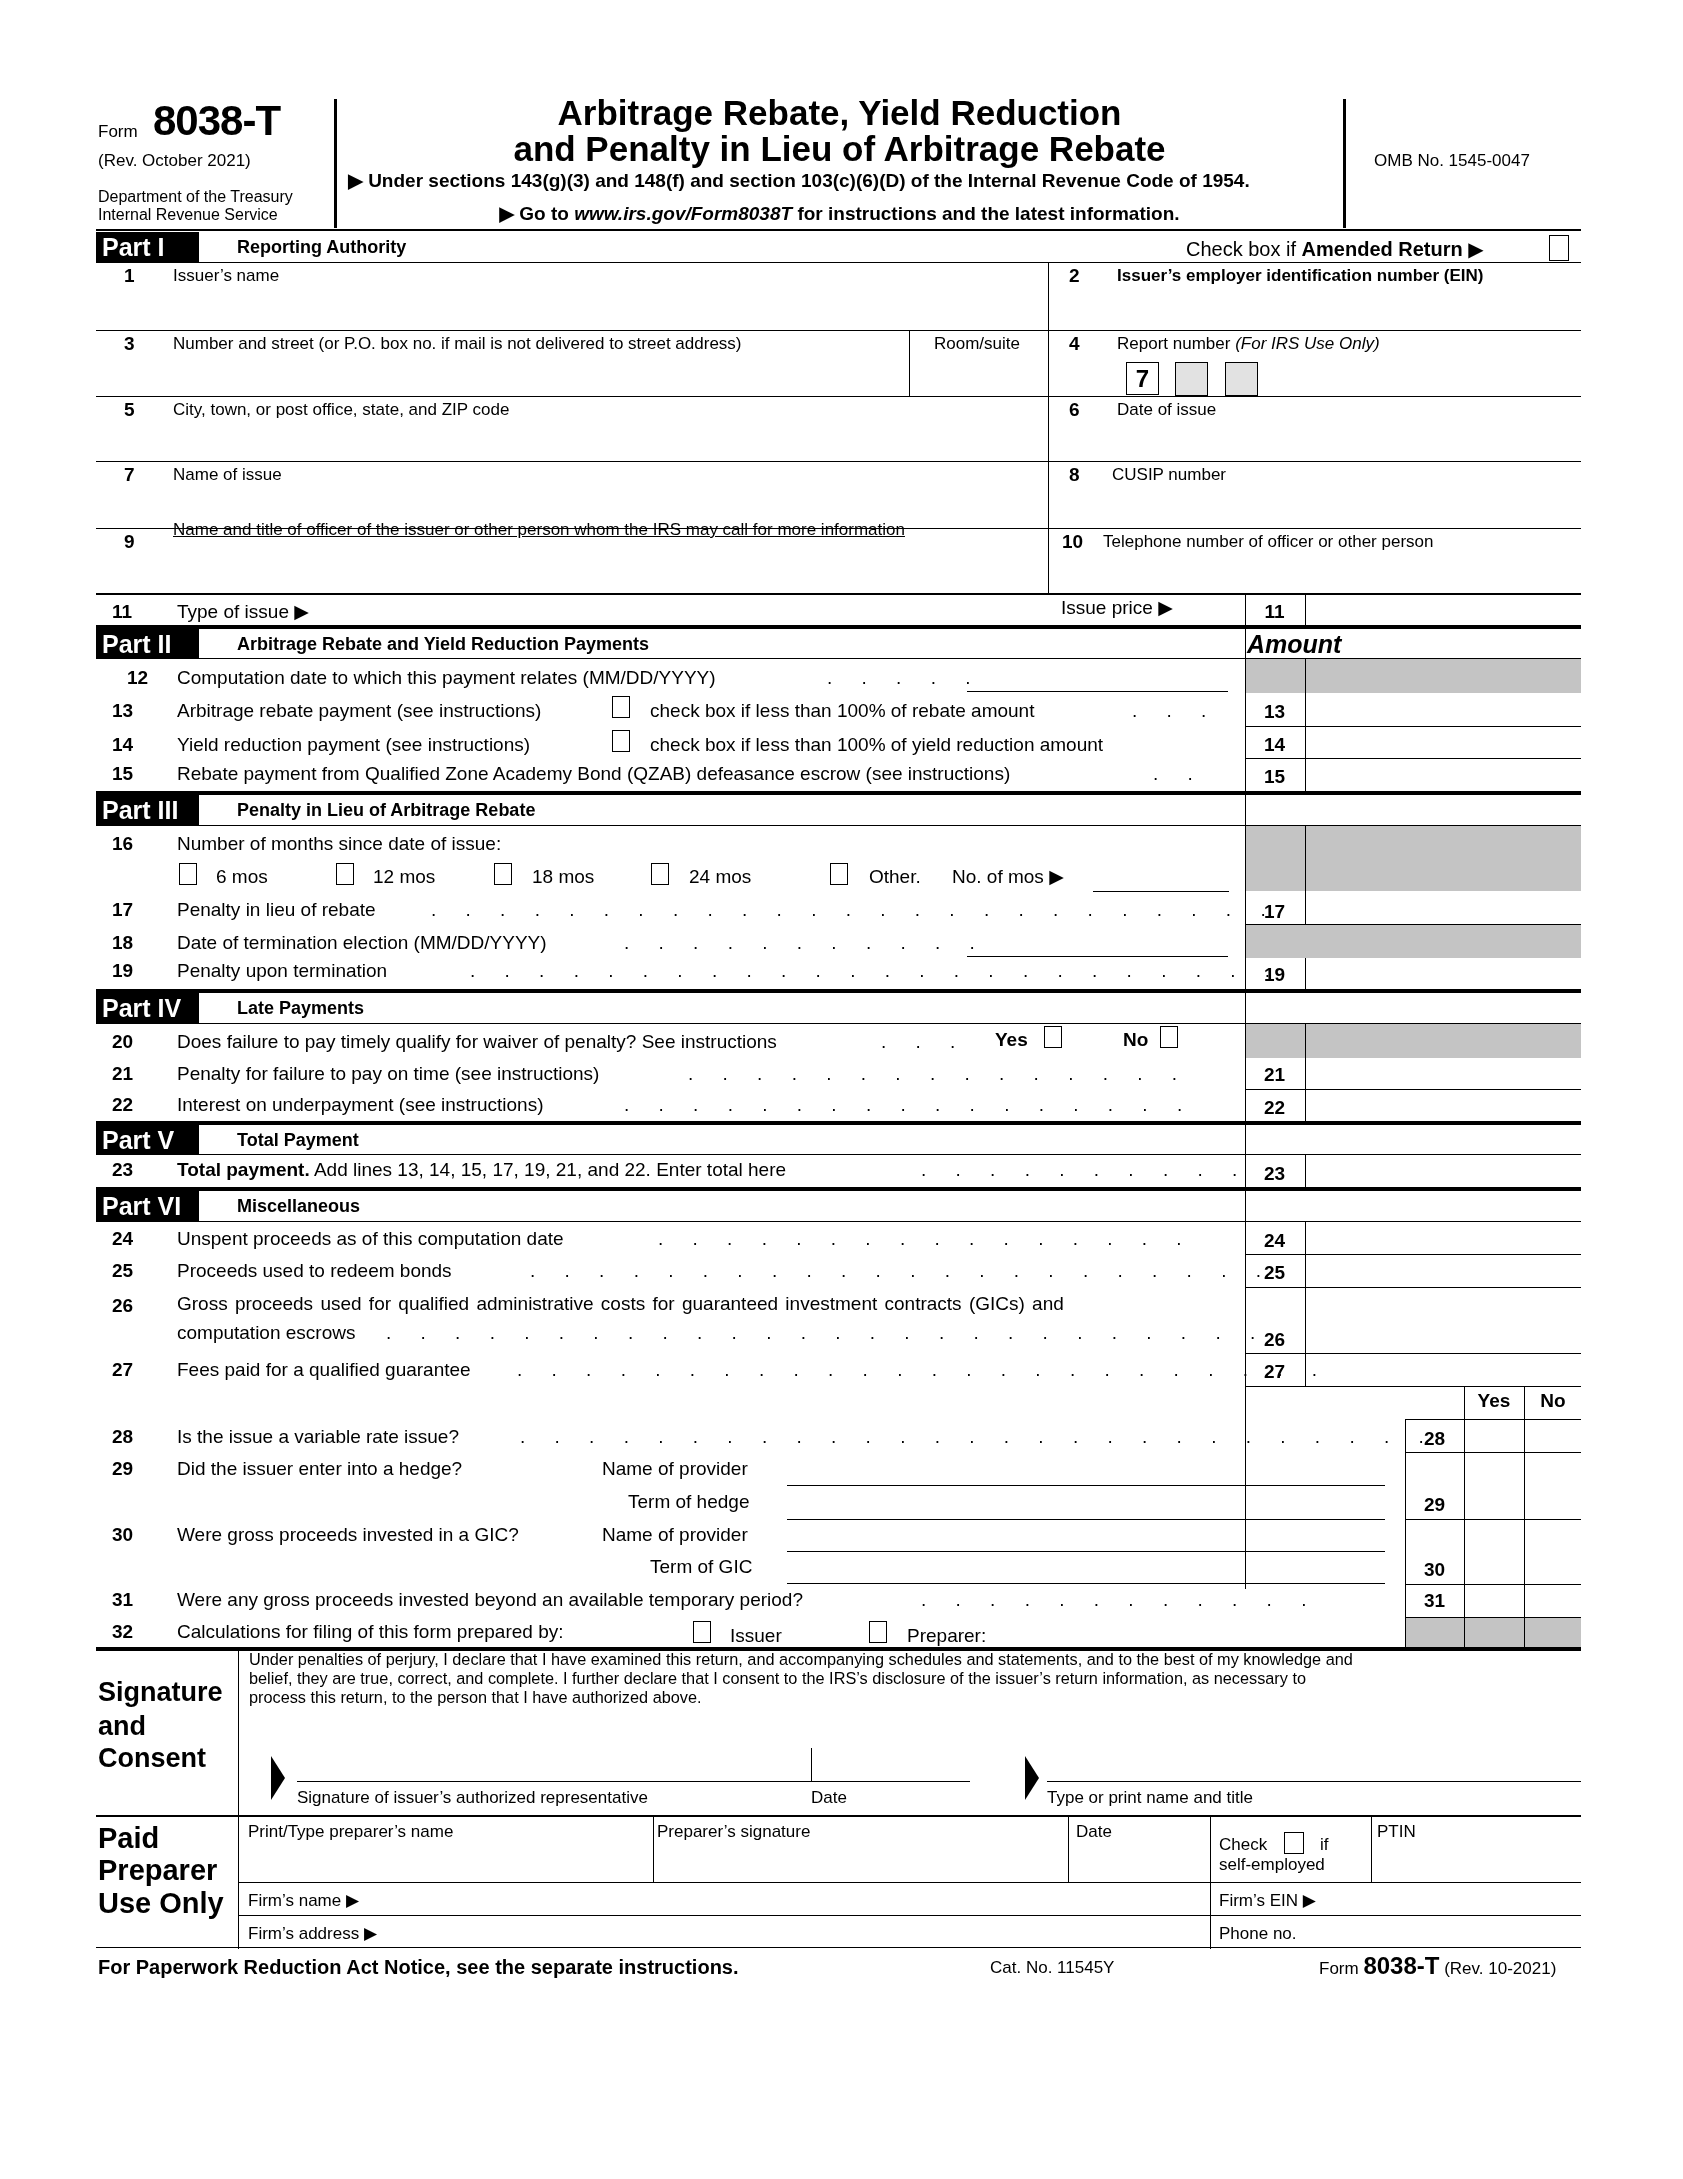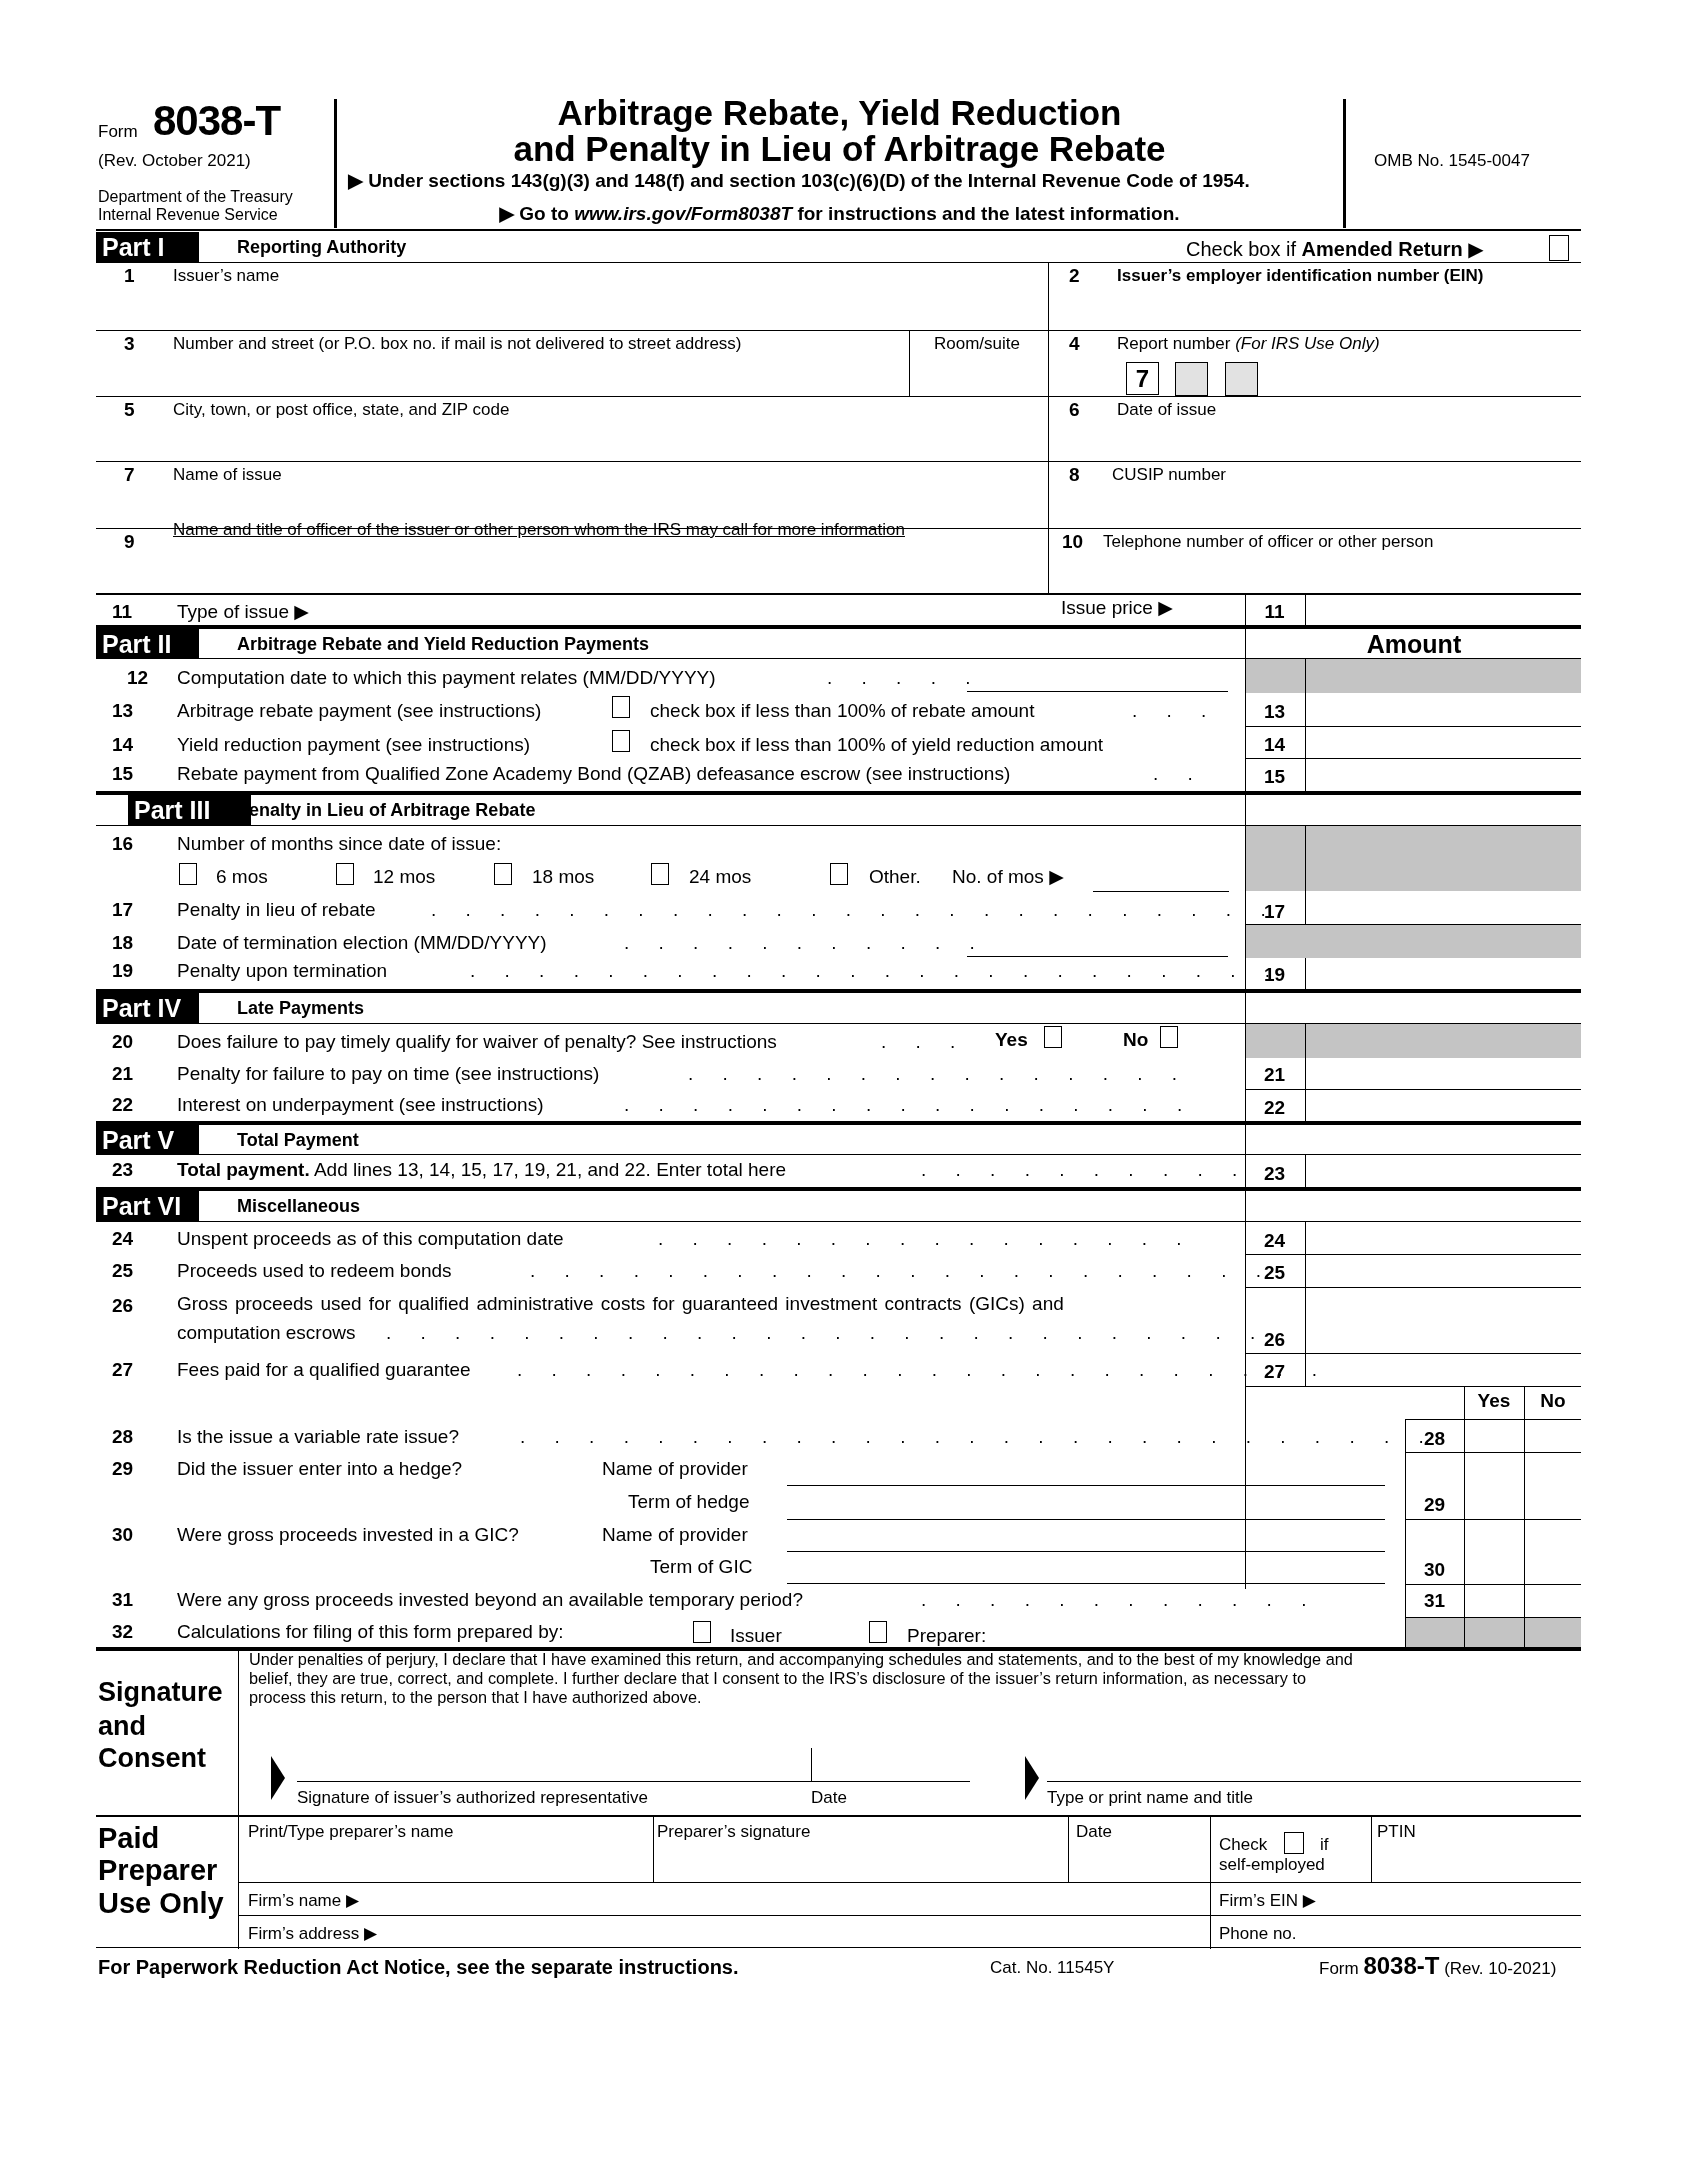--- a/index.html
+++ b/index.html
@@ -104,21 +104,21 @@
 <input class="field" style="left: 342px; top: 597px; width: 693px; height: 28px;">
 <span class="t" style="left:1061px;top:597px;">Issue price ▶</span>
 <div class="vl" style="left:1245px;top:594px;height:995px;"></div>
 <div class="vl" style="left:1305px;top:594px;height:32px;"></div>
 <span class="lineno" style="left:1245px;top:601px;width:59px;">11</span>
 <input class="field" style="left: 1309px; top: 597px; width: 269px; height: 28px;">
 <div class="hl4" style="left:96px;top:625px;width:1485px;"></div>
 
 <div class="partlabel" style="left:96px;top:629px;width:103px;">Part II</div>
 <div class="parttitle" style="left:237px;top:629px;">Arbitrage Rebate and Yield Reduction Payments</div>
-<div class="abs b" style="left:1247px;top:629px;width:334px;text-align:center;font-size:25px;line-height:30px;">Amount</div>
+<div class="abs b" style="left:1247px;top:629px;width:334px;font-size:25px;line-height:30px;font-style:italic;">Amount</div>
 <div class="hl" style="left:96px;top:658px;width:1485px;"></div>
 
 <div class="shade" style="left:1246px;top:659px;width:335px;height:34px;"></div>
 <div class="vl" style="left:1305px;top:659px;height:34px;"></div>
 <span class="lineno" style="left:127px;top:667px;">12</span>
 <span class="t" style="left:177px;top:667px;">Computation date to which this payment relates (MM/DD/YYYY)</span>
 <span class="dots" style="left:827px;top:667px;">. . . . .</span>
 <input class="field" style="left: 967px; top: 663px; width: 257px; height: 26px; border-bottom: 1px solid rgb(0, 0, 0);">
 
 <span class="lineno" style="left:112px;top:700px;">13</span>
@@ -139,21 +139,21 @@
 <input class="field" style="left: 1309px; top: 730px; width: 269px; height: 26px;">
 <div class="hl" style="left:1246px;top:758px;width:335px;"></div>
 
 <span class="lineno" style="left:112px;top:763px;">15</span>
 <span class="t" style="left:177px;top:763px;">Rebate payment from Qualified Zone Academy Bond (QZAB) defeasance escrow (see instructions)</span>
 <span class="dots" style="left:1153px;top:763px;">. .</span>
 <span class="lineno" style="left:1245px;top:766px;width:59px;">15</span>
 <input class="field" style="left: 1309px; top: 762px; width: 269px; height: 26px;">
 <div class="hl4" style="left:96px;top:791px;width:1485px;"></div>
 
-<div class="partlabel" style="left:96px;top:795px;width:123px;margin-left:32px;">Part III</div>
+<div class="partlabel" style="left:96px;top:795px;width:103px;">Part III</div>
 <div class="parttitle" style="left:237px;top:795px;">Penalty in Lieu of Arbitrage Rebate</div>
 <div class="hl" style="left:96px;top:825px;width:1485px;"></div>
 
 <div class="shade" style="left:1246px;top:826px;width:335px;height:65px;"></div>
 <div class="vl" style="left:1305px;top:826px;height:164px;"></div>
 <span class="lineno" style="left:112px;top:833px;">16</span>
 <span class="t" style="left:177px;top:833px;">Number of months since date of issue:</span>
 
 <div class="cb" style="left:179px;top:863px;"></div>
 <span class="t" style="left:216px;top:866px;">6 mos</span>

